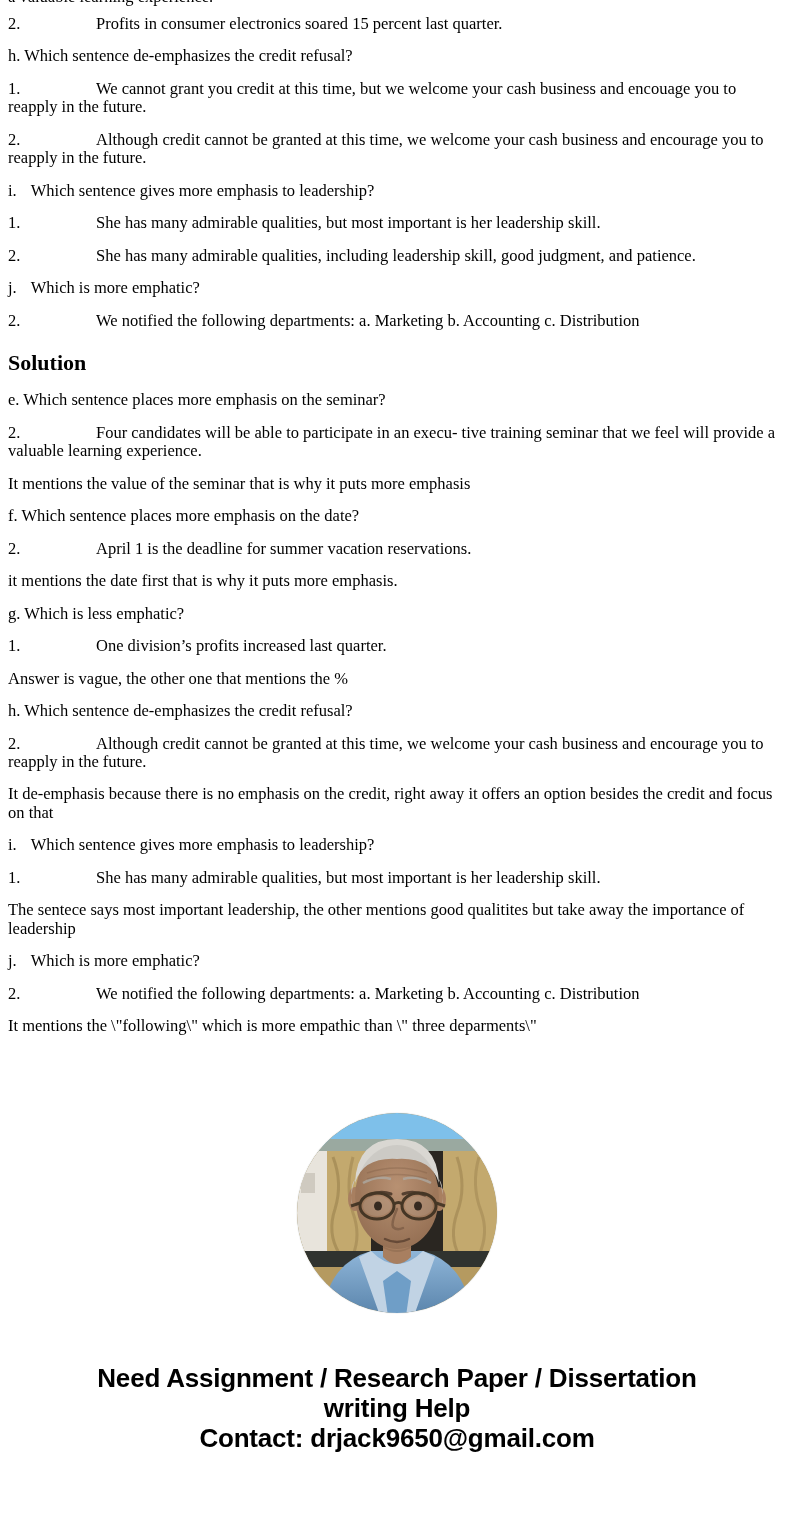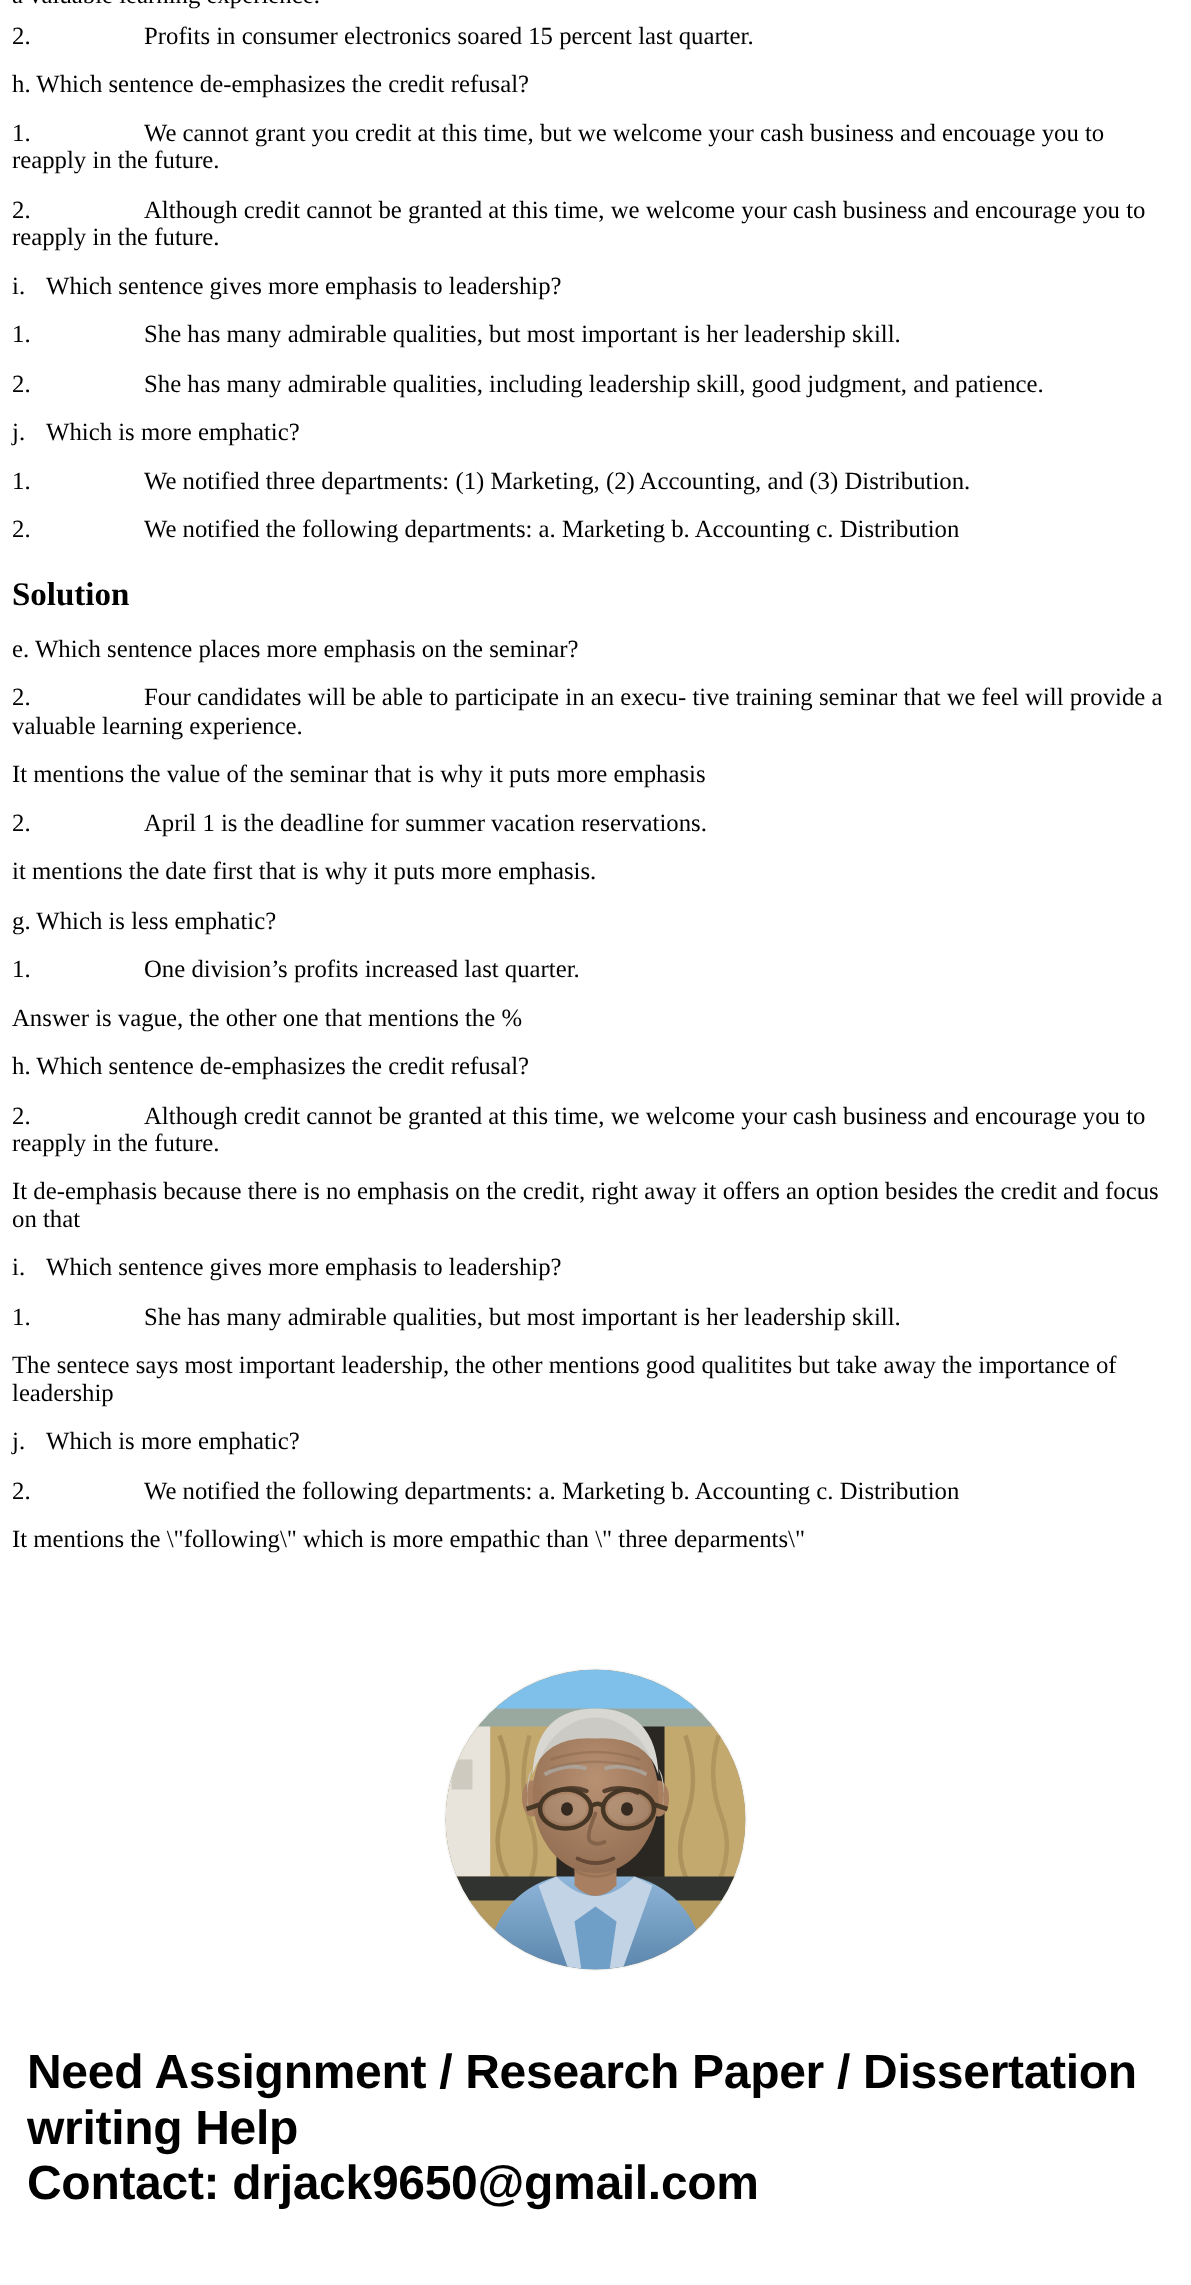--- a/index.html
+++ b/index.html
@@ -75,23 +75,24 @@
     height: 200px;
     border-radius: 50%;
     overflow: hidden;
     position: relative;
     background: #b9c3c6;
     box-shadow: 0 0 0 1px rgba(0,0,0,0.04);
   }
   .avatar svg { display:block; width:200px; height:200px; }
   .footer {
     padding: 50px 18px 30px 18px;
+    text-align: center;
     font-family: "Liberation Sans", "DejaVu Sans", sans-serif;
     font-weight: bold;
-    font-size: 32px;
+    font-size: 26px;
     line-height: 1.16;
     color: #000000;
     letter-spacing: -0.2px;
   }
   .footer .fline { display: block; }
 </style>
 </head>
 <body>
 
 <div class="page">
@@ -102,32 +103,32 @@
 
   <div class="body-block" id="questions-section">
       <p class="para"><span class="numtab">2.</span><span>Profits in consumer electronics soared 15 percent last quarter.</span></p>
       <p class="para"><span>h.</span><span> </span><span>Which sentence de-emphasizes the credit refusal?</span></p>
       <p class="para"><span class="numtab">1.</span><span>We cannot grant you credit at this time, but we welcome your cash business and encouage you to reapply in the future.</span></p>
       <p class="para"><span class="numtab">2.</span><span>Although credit cannot be granted at this time, we welcome your cash business and encourage you to reapply in the future.</span></p>
       <p class="para"><span>i.</span><span class="itab">&nbsp;</span><span>Which sentence gives more emphasis to leadership?</span></p>
       <p class="para"><span class="numtab">1.</span><span>She has many admirable qualities, but most important is her leadership skill.</span></p>
       <p class="para"><span class="numtab">2.</span><span>She has many admirable qualities, including leadership skill, good judgment, and patience.</span></p>
       <p class="para"><span>j.</span><span class="itab">&nbsp;</span><span>Which is more emphatic?</span></p>
-      <p class="para"><span class="numtab">1.</span><span>We notified three departments: (1) Marketing, (2) Accounting, and (3) Distribution.</span></p>
       <p class="para"><span class="numtab">2.</span><span>We notified the following departments: a. Marketing b. Accounting c. Distribution</span></p>
     </div>
 
   <div class="body-block">
     <h2 class="solution">Solution</h2>
   </div>
 
   <div class="body-block" id="solution-section">
       <p class="para"><span>e.</span><span> </span><span>Which sentence places more emphasis on the seminar?</span></p>
       <p class="para bold"><span class="numtab">2.</span><span>Four candidates will be able to participate in an execu- tive training seminar that we feel will provide a valuable learning experience.</span></p>
       <p class="para"><span>It mentions the value of the seminar that is why it puts more emphasis</span></p>
+      <p class="para"><span>f.</span><span> </span><span>Which sentence places more emphasis on the date?</span></p>
       <p class="para bold"><span class="numtab">2.</span><span>April 1 is the deadline for summer vacation reservations.</span></p>
       <p class="para"><span>it mentions the date first that is why it puts more emphasis.</span></p>
       <p class="para"><span>g.</span><span> </span><span>Which is less emphatic?</span></p>
       <p class="para bold"><span class="numtab">1.</span><span>One division’s profits increased last quarter.</span></p>
       <p class="para"><span>Answer is vague, the other one that mentions the %</span></p>
       <p class="para"><span>h.</span><span> </span><span>Which sentence de-emphasizes the credit refusal?</span></p>
       <p class="para bold"><span class="numtab">2.</span><span>Although credit cannot be granted at this time, we welcome your cash business and encourage you to reapply in the future.</span></p>
       <p class="para"><span>It de-emphasis because there is no emphasis on the credit, right away it offers an option besides the credit and focus on that</span></p>
       <p class="para"><span>i.</span><span class="itab">&nbsp;</span><span>Which sentence gives more emphasis to leadership?</span></p>
       <p class="para bold"><span class="numtab">1.</span><span>She has many admirable qualities, but most important is her leadership skill.</span></p>

